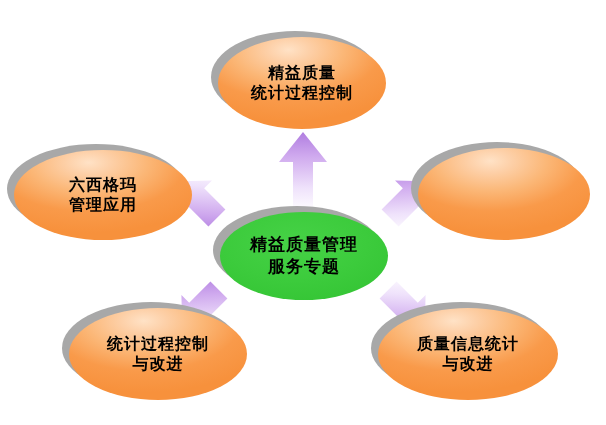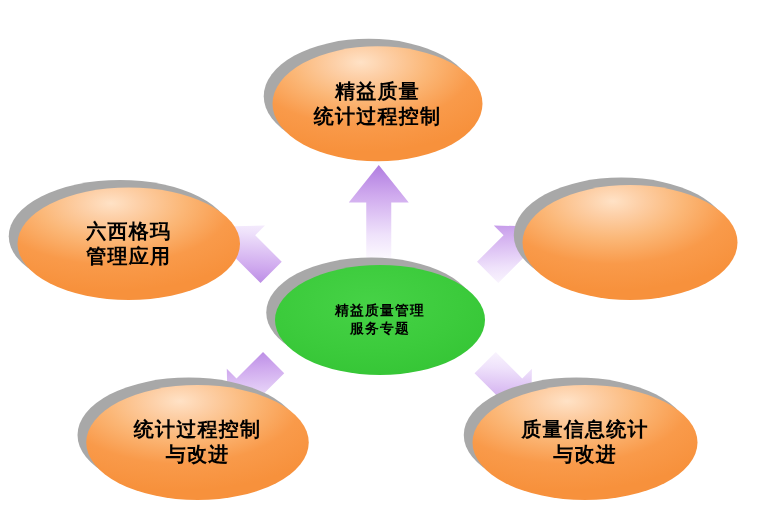--- a/index.html
+++ b/index.html
@@ -64,21 +64,21 @@
   }
   .node .line {
     color: #000000;
     font-weight: bold;
     white-space: nowrap;
     letter-spacing: 1px;
     line-height: 1.28;
     text-align: center;
   }
   .node.leaf .line { font-size: 16px; }
-  .node.center .line { font-size: 11px; }
+  .node.center .line { font-size: 17px; }
 
   
   #node-top         { left: 218px; top: 37px;  width: 168px; height: 92px; }
   #node-right       { left: 418px; top: 148px; width: 172px; height: 92px; }
   #node-left        { left: 14px;  top: 150px; width: 178px; height: 90px; }
   #node-bottom-left { left: 69px;  top: 308px; width: 178px; height: 92px; }
   #node-bottom-right{ left: 378px; top: 308px; width: 180px; height: 92px; }
   #node-center      { left: 220px; top: 212px; width: 168px; height: 88px; }
 </style>
 </head>

